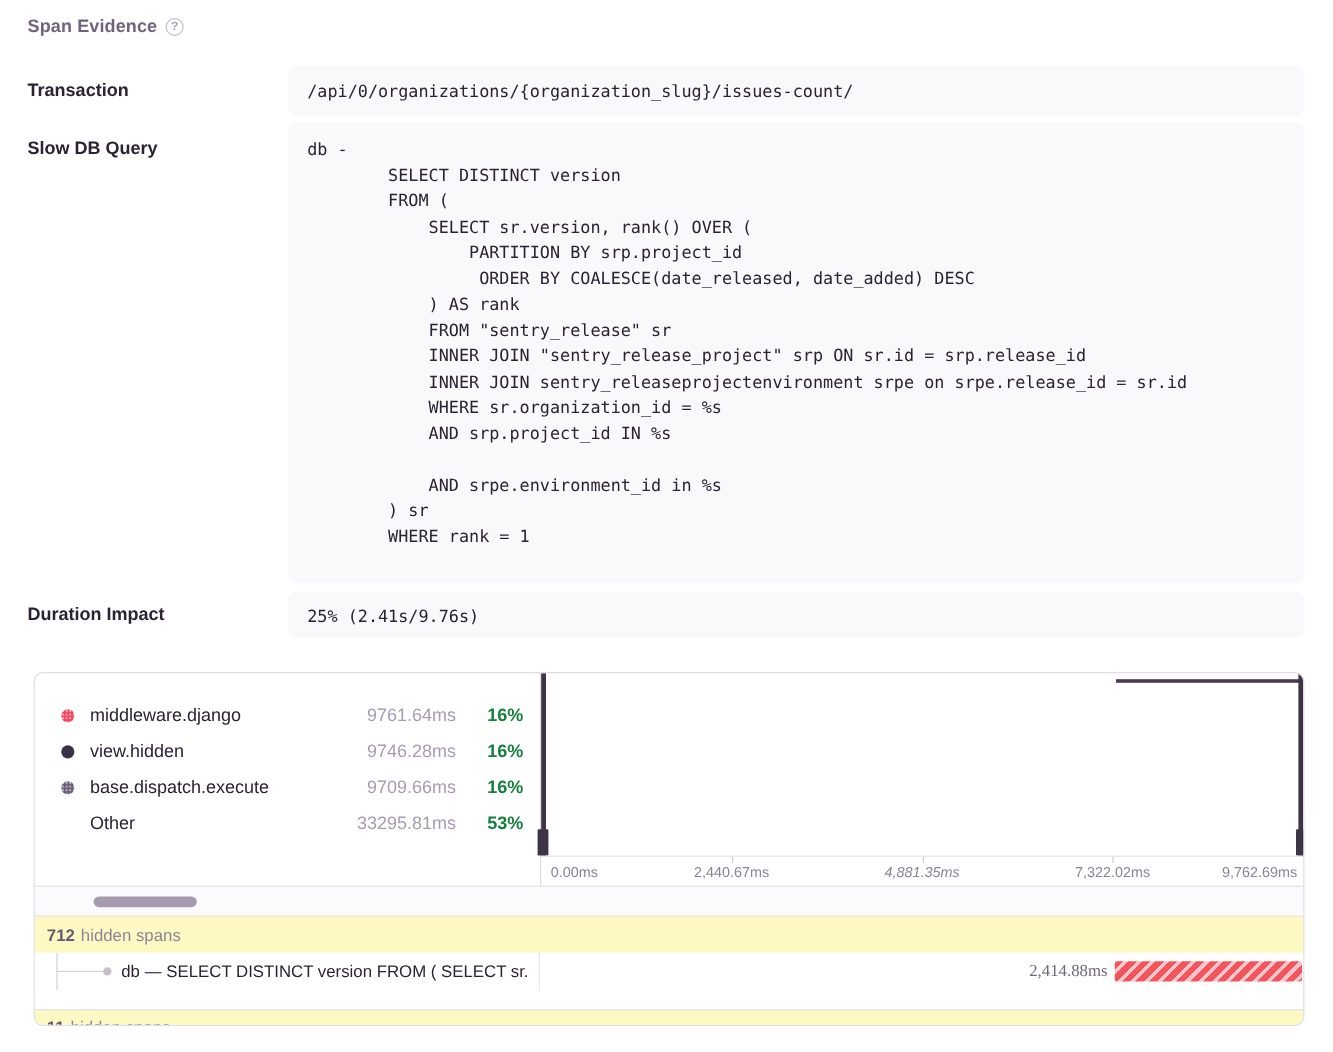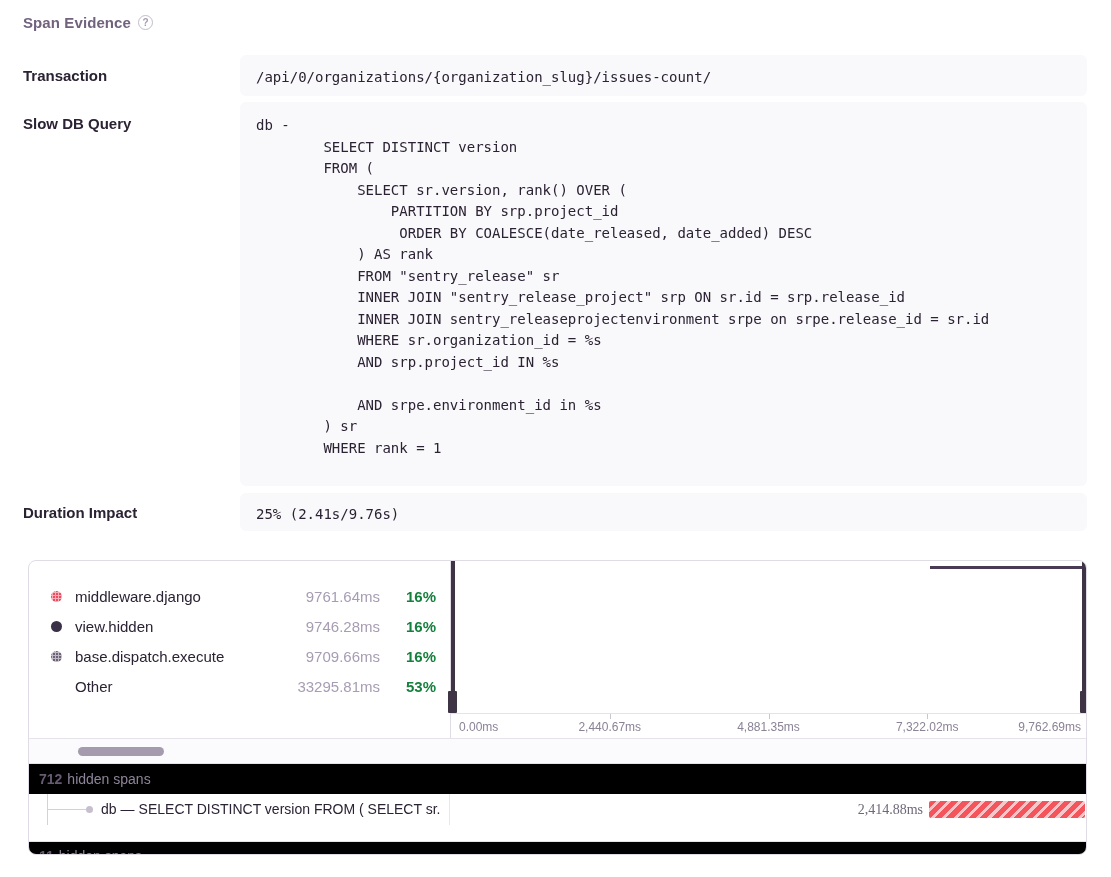--- a/index.html
+++ b/index.html
@@ -47,32 +47,32 @@
   .handle.left{left:0;}
   .handle.right{right:0;}
   .grip{position:absolute;bottom:0;left:-3px;width:9px;height:22px;background:#3e3446;border-radius:1px;}
   .handle.right .grip{left:-2px;}
 
   
   .axis{position:absolute;left:422px;top:152px;width:635px;height:25px;border-top:1px solid #e6e2ea;box-sizing:border-box;}
   .axis-label{position:absolute;top:6px;font-size:12px;color:#8b8296;white-space:nowrap;}
   .al-0{left:8px;}
   .al-1{left:25%;transform:translateX(-50%);}
-  .al-2{left:50%;transform:translateX(-50%);}
+  .al-2{left:50%;transform:translateX(-50%);font-style:italic;}
   .al-3{left:75%;transform:translateX(-50%);}
   .al-4{right:5px;}
   .tick{position:absolute;top:0;width:1px;height:5px;background:#cbc5d2;}
   .tk-1{left:25%;} .tk-2{left:50%;} .tk-3{left:75%;}
 
   
   .scroll-row{position:absolute;left:0;top:177px;width:1057px;height:25px;background:#fbfafc;border-top:1px solid #e6e2ea;box-sizing:border-box;}
   .thumb{position:absolute;left:49px;top:8px;width:86px;height:9px;border-radius:5px;background:#a49cae;}
 
   
-  .hidden-row{position:absolute;left:0;width:1057px;background:#000000;border-top:1px solid #e6e2ea;box-sizing:border-box;
+  .hidden-row{position:absolute;left:0;width:1057px;background:#fef9c3;border-top:1px solid #e6e2ea;box-sizing:border-box;
     display:flex;align-items:center;padding-left:10px;font-size:14px;}
   .hidden-row.r1{top:202px;height:31px;}
   .hidden-row.r2{top:280px;height:29px;}
   .hidden-count{font-weight:700;color:#665a70;margin-right:5px;}
   .hidden-text{color:#8e8498;}
 
   
   .span-row{position:absolute;left:0;top:233px;width:1057px;height:31px;background:#fff;display:flex;}
   .span-left{width:421px;flex:none;position:relative;overflow:hidden;border-right:1px solid #eae6ee;box-sizing:border-box;}
   .tree-v{position:absolute;left:18px;top:0;width:1px;height:31px;background:#d6cfdc;}

